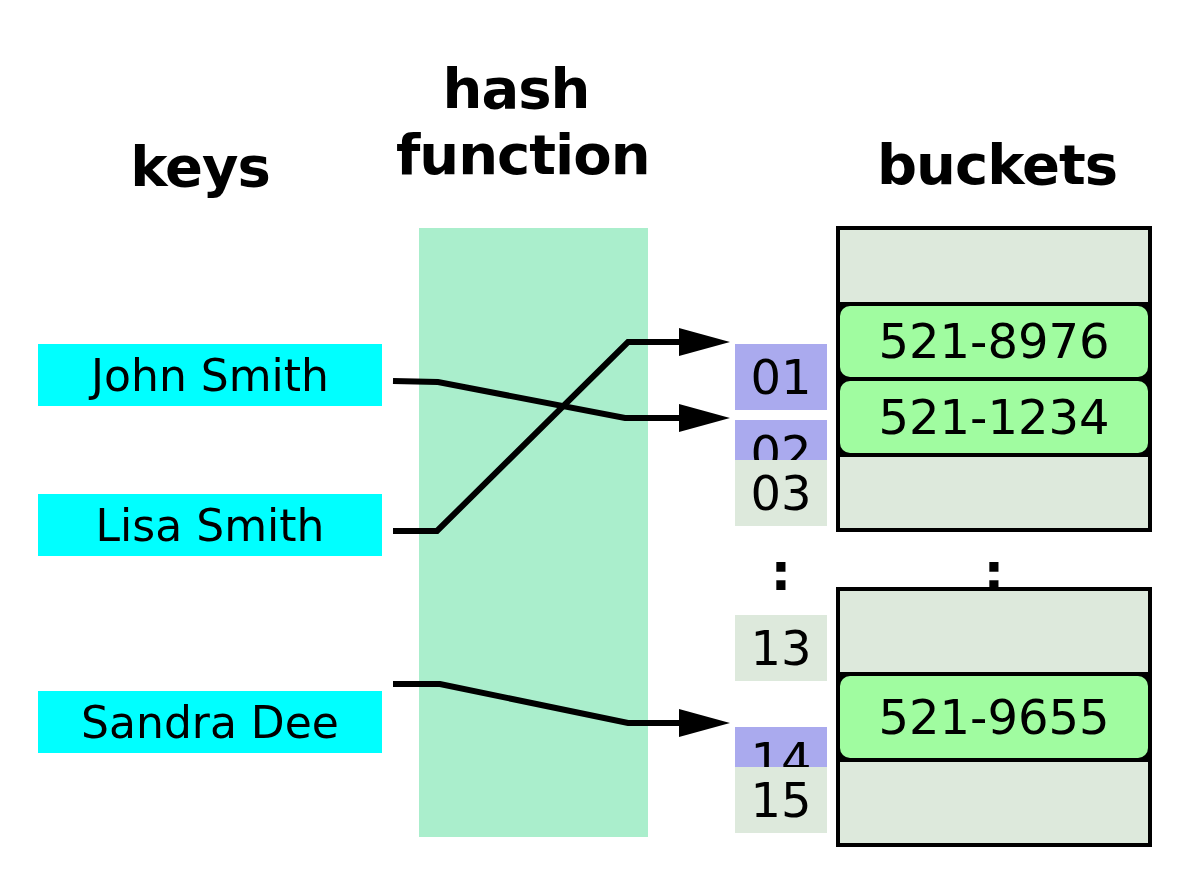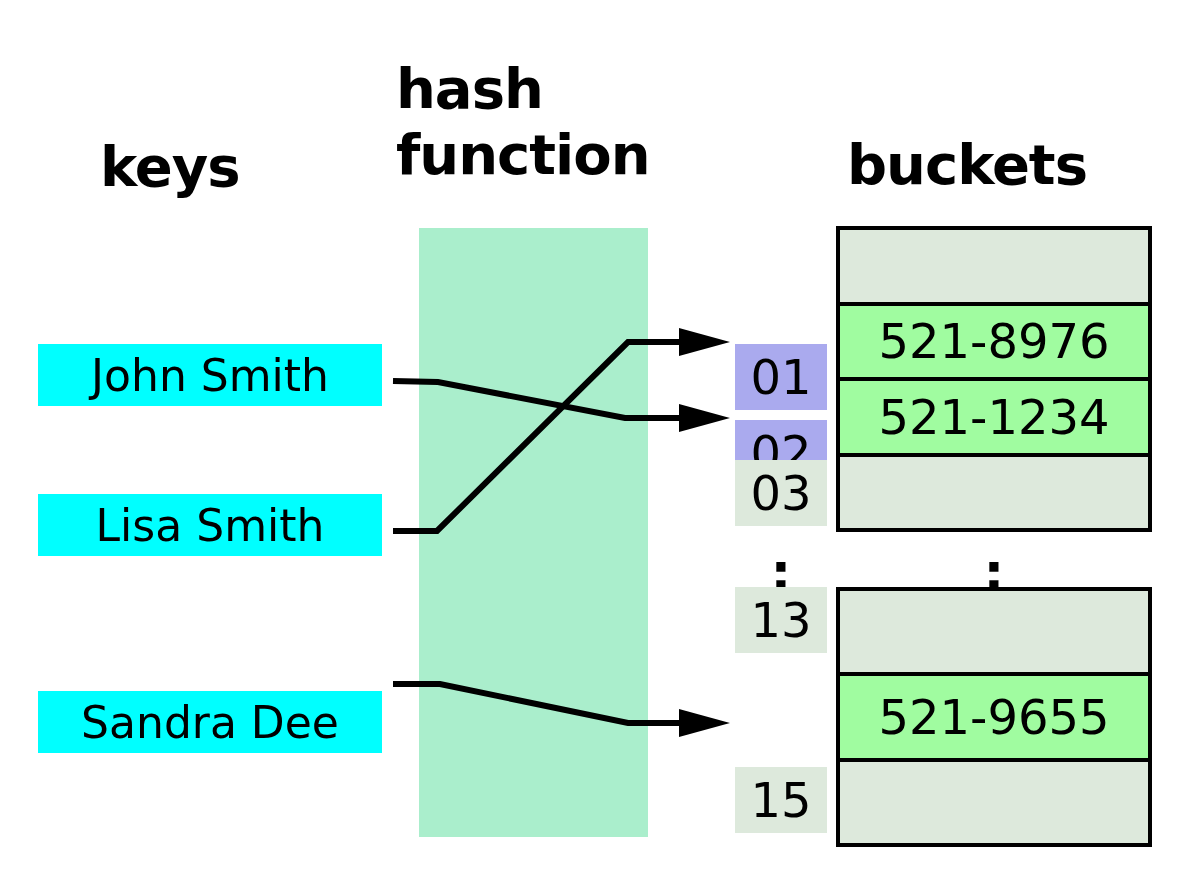--- a/index.html
+++ b/index.html
@@ -20,20 +20,21 @@
     background: #ffffff;
     font-family: "DejaVu Sans", "Liberation Sans", sans-serif;
     color: var(--text);
     overflow: hidden;
   }
   .hdr {
     position: absolute;
     font-weight: bold;
     font-size: 56px;
     line-height: 62px;
+    text-align: center;
     letter-spacing: -1px;
     white-space: nowrap;
   }
   .hdr-keys     { left: 100px; top: 136px; width: 200px; }
   .hdr-hash     { left: 396px; top:  58px; width: 240px; }
   .hdr-function { left: 396px; top: 124px; width: 240px; }
   .hdr-buckets  { left: 847px; top: 134px; width: 300px; }
 
   .hash-rect {
     position: absolute;
@@ -61,21 +62,21 @@
     width: 92px; height: 66px;
     background: var(--cell-empty);
     display: flex; align-items: center; justify-content: center;
     font-size: 48px;
   }
   .index-cell.hl { background: var(--index-highlight); margin-top: 36px; }
   .idx-00 { top: 231px; }
   .idx-01 { top: 308px; }
   .idx-02 { top: 384px; }
   .idx-03 { top: 460px; }
-  .idx-13 { top: 587px; }
+  .idx-13 { top: 615px; }
   .idx-14 { top: 691px; }
   .idx-15 { top: 767px; }
 
   .ellipsis {
     position: absolute;
     top: 546px; height: 52px;
     display: flex; align-items: center; justify-content: center;
     font-size: 52px; font-weight: bold;
     line-height: 40px;
   }
@@ -92,21 +93,21 @@
   }
   .bucket-table.upper { top: 226px; height: 306px; }
   .bucket-table.lower { top: 587px; height: 260px; }
   .bucket-row {
     flex: 1;
     background: var(--cell-empty);
     display: flex; align-items: center; justify-content: center;
     font-size: 48px;
     white-space: nowrap;
   }
-  .bucket-row.filled { background: var(--bucket-filled); }
+  .bucket-row.filled { background: var(--bucket-filled); border-radius: 10px; }
 
   #arrow-layer {
     position: absolute;
     left: 0; top: 0;
     width: 1200px; height: 876px;
     pointer-events: none;
   }
   #arrow-layer path {
     fill: none;
     stroke: var(--arrow);
@@ -143,20 +144,23 @@
   </div>
   <div class="index-cell hl idx-02">
     <span>02</span>
   </div>
   <div class="index-cell idx-03">
     <span>03</span>
   </div>
   <div class="ellipsis ellipsis-index">:</div>
   <div class="index-cell idx-13">
     <span>13</span>
+  </div>
+  <div class="index-cell hl idx-14">
+    <span>14</span>
   </div>
   <div class="index-cell idx-15">
     <span>15</span>
   </div>
 
   <div class="bucket-table upper">
     <div class="bucket-row">
       <span></span>
     </div>
     <div class="bucket-row filled">

